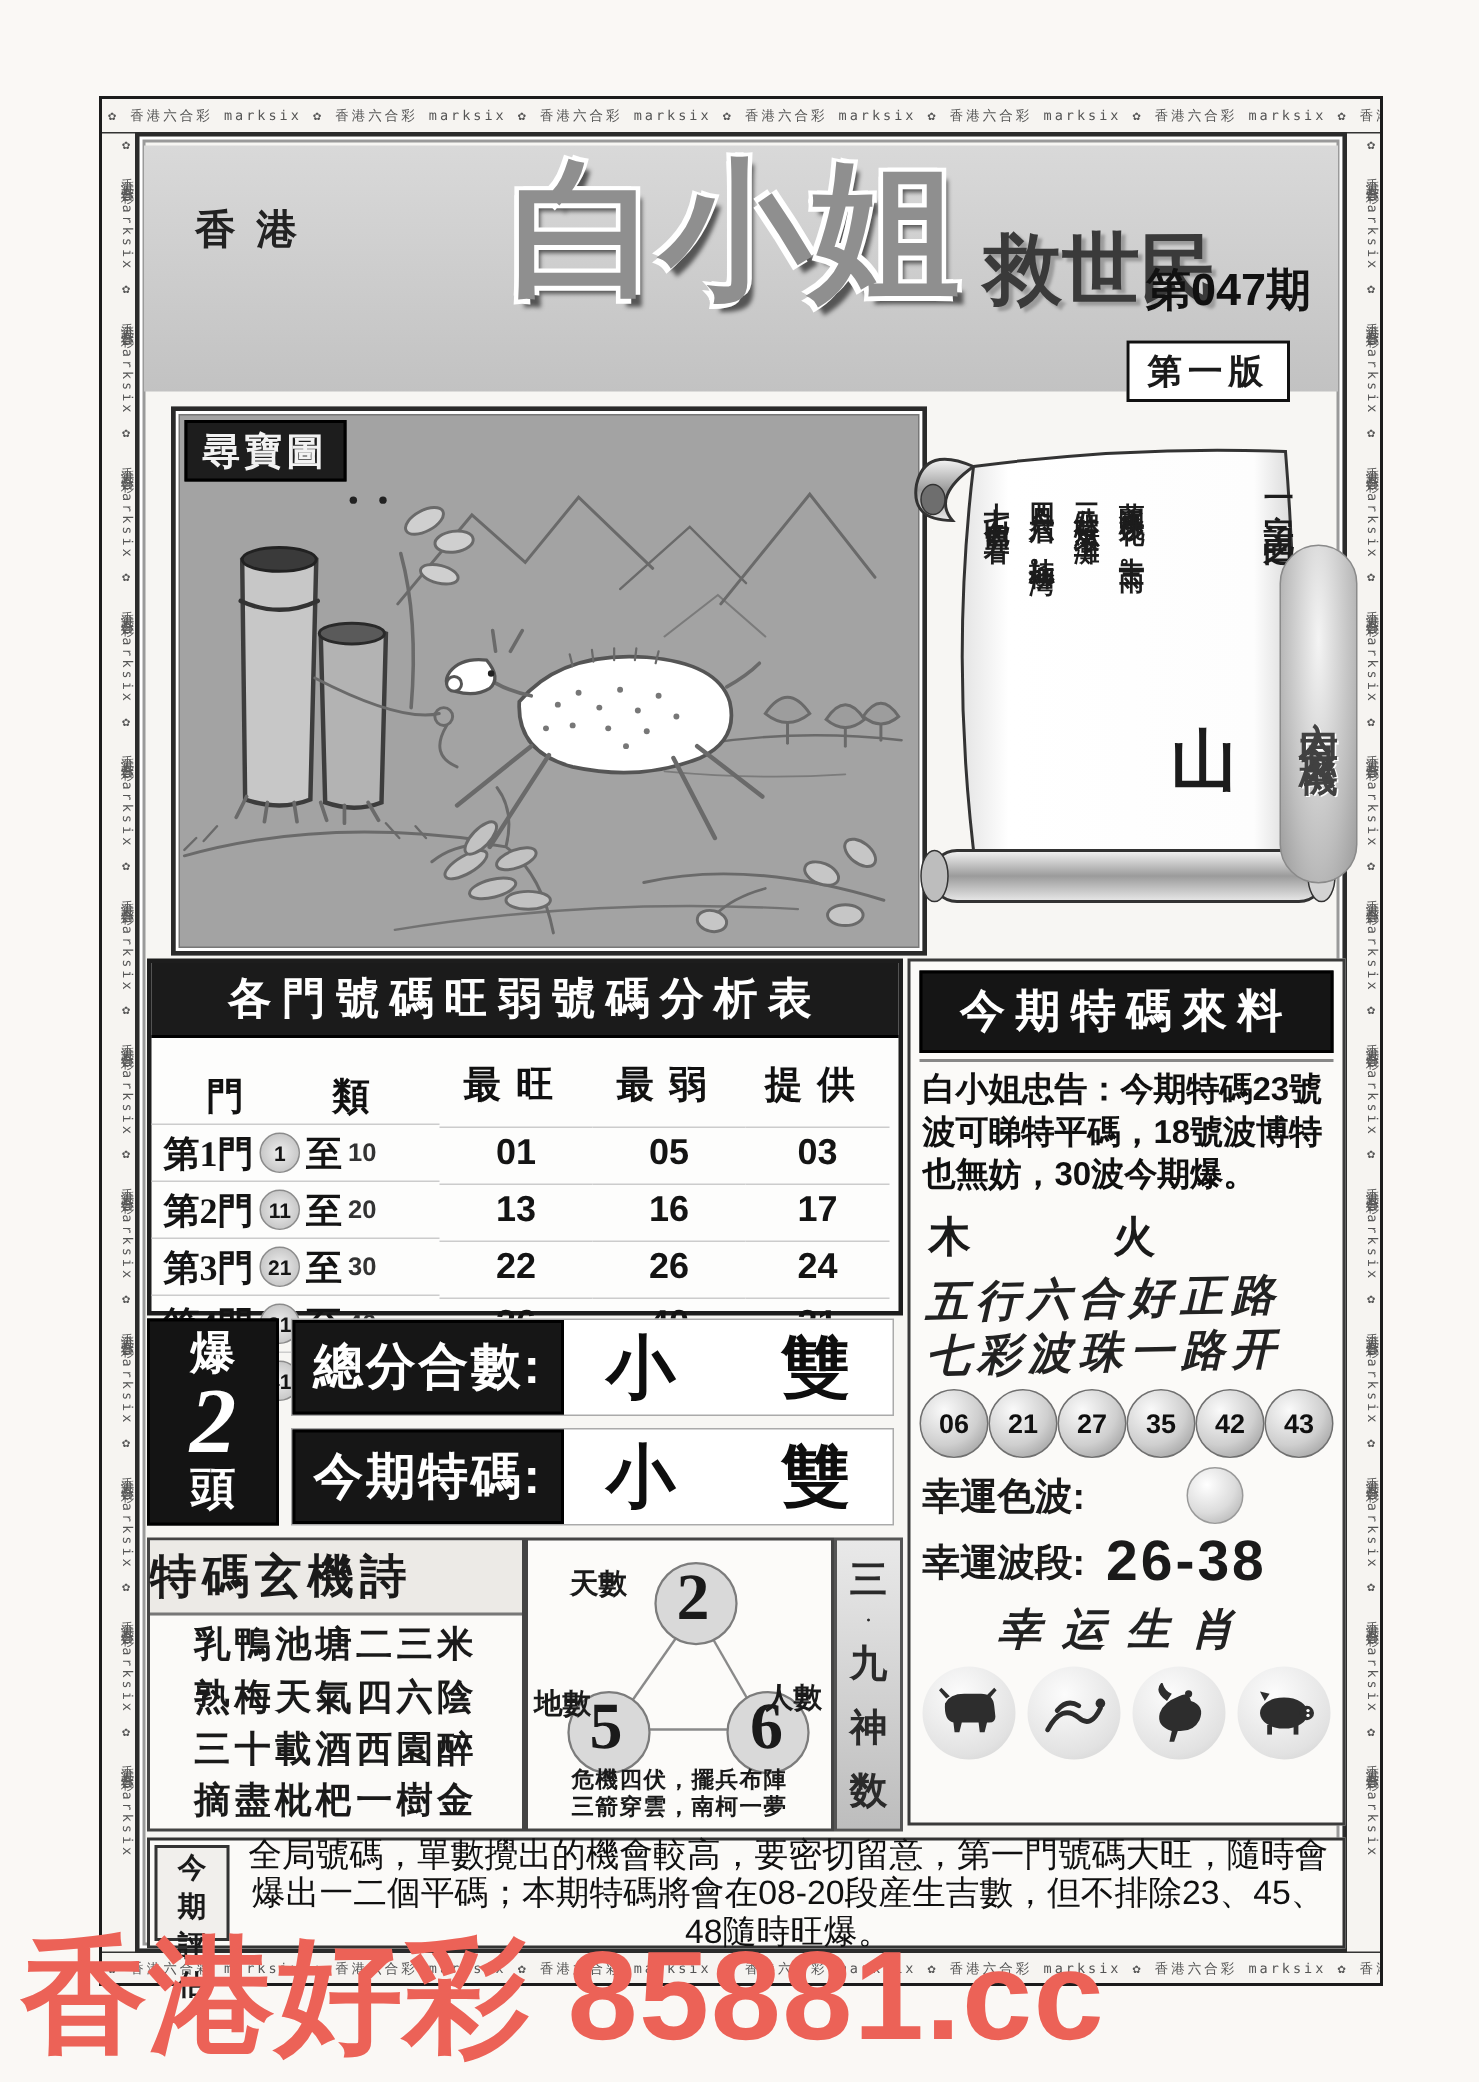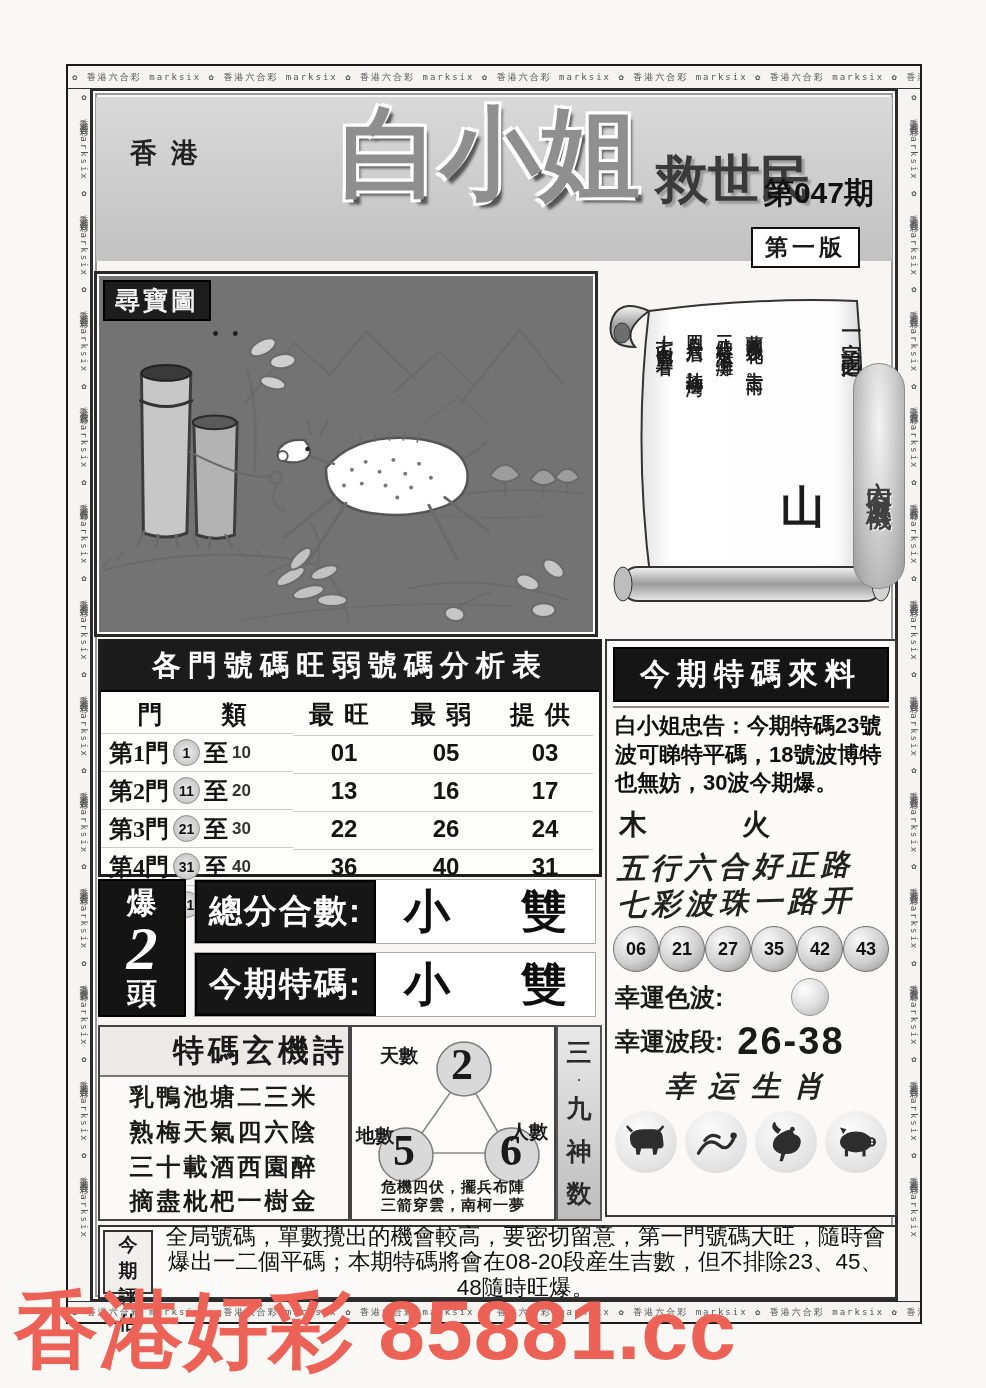--- a/index.html
+++ b/index.html
@@ -17,57 +17,57 @@
         box-shadow:inset 0 0 0 2px #fff, inset 0 0 0 4px #9a9a9a;background:#f7f6f3;}
   
   .header{position:absolute;left:3px;top:6px;right:3px;height:164px;background:linear-gradient(180deg,#d9d9d9,#c2c2c2);}
   .brand{position:absolute;left:34px;top:34px;font-family:"Liberation Serif",serif;font-weight:900;font-size:27px;letter-spacing:14px;line-height:1.65;color:#222;}
   .title-main{position:absolute;left:220px;top:8px;font-family:"Liberation Serif",serif;font-weight:900;font-size:100px;line-height:1;color:#8f8f8f;
               text-shadow:-3px -3px 0 #fff,3px -3px 0 #fff,-3px 3px 0 #fff,4px 5px 3px #555;margin-left:24px;}
   .title-sub{position:absolute;left:560px;top:48px;font-family:"Liberation Serif",serif;font-weight:900;font-size:52px;color:#3a3a3a;text-shadow:3px 3px 2px #9b9b9b;}
   .issue{position:absolute;right:18px;top:76px;font-weight:900;font-size:30px;color:#111;}
   .edition{position:absolute;right:32px;top:130px;background:#fff;border:2px solid #111;font-weight:900;font-size:23px;padding:3px 12px;letter-spacing:4px;}
   
-  .pic{position:absolute;left:1px;top:180px;width:498px;height:360px;background:#737373;border:3px solid #2a2a2a;box-shadow:inset 0 0 0 2px #fff,inset 0 0 0 3px #777;}
+  .pic{position:absolute;left:21px;top:180px;width:498px;height:360px;background:#a3a3a3;border:3px solid #2a2a2a;box-shadow:inset 0 0 0 2px #fff,inset 0 0 0 3px #777;}
   .pic-label{position:absolute;left:6px;top:6px;background:#1d1d1d;color:#f2f2f2;font-weight:900;font-size:25px;padding:2px 10px;letter-spacing:3px;border:2px solid #000;z-index:2;}
   
   .scrollp{position:absolute;left:512px;top:180px;width:292px;height:360px;}
   .scroll-text{position:absolute;left:48px;top:50px;height:242px;writing-mode:vertical-rl;text-orientation:mixed;
                font-family:"Liberation Serif",serif;font-weight:700;color:#1c1c1c;}
   .scroll-text p{margin:0 7px 0 0;font-size:17px;letter-spacing:4px;}
   .scroll-text p.head{font-size:20px;letter-spacing:6px;}
   .scroll-text p.big{font-size:44px;padding-top:128px;letter-spacing:0;}
   .badge{position:absolute;right:-8px;top:92px;width:50px;height:224px;border-radius:26px;
          background:radial-gradient(ellipse at 50% 28%,#f4f4f4,#bdbdbd 65%,#9a9a9a);border:1px solid #8a8a8a;
          writing-mode:vertical-rl;display:flex;align-items:center;justify-content:center;
          font-family:"Liberation Serif",serif;font-weight:900;font-size:26px;color:#414141;letter-spacing:8px;text-shadow:1px 1px 0 #fff;}
   
   .tablebox{position:absolute;left:5px;top:548px;width:498px;height:232px;border:3px solid #1d1d1d;background:#fdfdfc;}
   .tabletitle{background:#1b1b1b;color:#fff;font-weight:900;font-size:29px;letter-spacing:7px;text-align:center;padding:4px 0;border-bottom:2px solid #000;}
   .tgrid{display:grid;grid-template-columns:192px 102px 102px 96px;align-items:center;}
   .tgrid .h{font-weight:900;font-size:25px;letter-spacing:10px;padding:6px 0 2px 0;text-align:center;color:#111;}
-  .tgrid .h.door{letter-spacing:26px;padding-left:16px;}
+  .tgrid .h.door{letter-spacing:26px;padding-left:16px;margin-top:16px;}
   .trow{display:contents;}
   .tcell{font-weight:900;font-size:24px;text-align:center;padding:2.5px 0;border-top:1px solid #ccc;color:#141414;}
   .doorcell{display:flex;align-items:center;gap:4px;padding-left:8px;font-family:"Liberation Serif",serif;}
   .circ{display:inline-flex;width:25px;height:25px;border-radius:50%;background:radial-gradient(#efefef,#b9b9b9);border:1px solid #8b8b8b;
         align-items:center;justify-content:center;font-size:14px;font-weight:700;font-family:"Liberation Sans",sans-serif;}
   .endnum{font-size:17px;font-weight:700;color:#333;font-family:"Liberation Sans",sans-serif;}
   
   .burst{position:absolute;left:5px;top:788px;width:498px;height:138px;display:flex;gap:8px;}
   .burst-head{width:84px;background:#141414;color:#fff;display:flex;flex-direction:column;align-items:center;justify-content:center;border:2px solid #000;}
   .burst-head .c{font-weight:900;font-size:30px;line-height:1.05;}
   .burst-head .n{font-family:"Liberation Serif",serif;font-weight:900;font-size:62px;line-height:.95;font-style:italic;}
   .burst-rows{flex:1;display:flex;flex-direction:column;gap:8px;}
   .burst-row{flex:1;display:flex;align-items:stretch;background:#fff;border:1px solid #aaa;}
   .burst-label{background:#161616;color:#fff;font-weight:900;font-size:33px;display:flex;align-items:center;padding:0 12px;letter-spacing:2px;border:2px solid #000;}
   .burst-value{flex:1;display:flex;align-items:center;justify-content:center;font-weight:900;font-size:46px;word-spacing:58px;color:#0e0e0e;}
   
   .poem{position:absolute;left:5px;top:934px;width:248px;height:192px;border:2px solid #444;background:#fbfaf8;}
-  .poem-title{font-weight:900;font-size:31px;text-align:right;letter-spacing:4px;padding:3px 0;border-bottom:2px solid #777;background:#eceae6;}
+  .poem-title{font-weight:900;font-size:31px;text-align:left;letter-spacing:4px;padding:3px 0;border-bottom:2px solid #777;background:#eceae6;}
   .poem-lines{font-weight:900;font-size:24px;letter-spacing:3px;line-height:1.45;text-align:center;padding-top:3px;}
   .tri{position:absolute;left:257px;top:934px;width:202px;height:192px;border:2px solid #444;background:#fcfbf9;}
   .tri svg{position:absolute;left:0;top:0;}
   .tri-cap{position:absolute;left:0;right:0;bottom:4px;text-align:center;font-weight:900;font-size:15px;line-height:1.25;letter-spacing:1px;}
   .tri-label{position:absolute;font-weight:900;font-size:19px;font-family:"Liberation Serif",serif;}
   .tri-num{position:absolute;font-family:"Liberation Serif",serif;font-weight:900;}
   .mystic{position:absolute;left:463px;top:934px;width:42px;height:192px;border:2px solid #555;
           background:linear-gradient(180deg,#e9e9e9,#bdbdbd);display:flex;flex-direction:column;align-items:center;justify-content:space-evenly;
           font-family:"Liberation Serif",serif;font-weight:700;font-size:25px;color:#2a2a2a;}
   .mystic .dot{font-size:12px;line-height:.4;}

